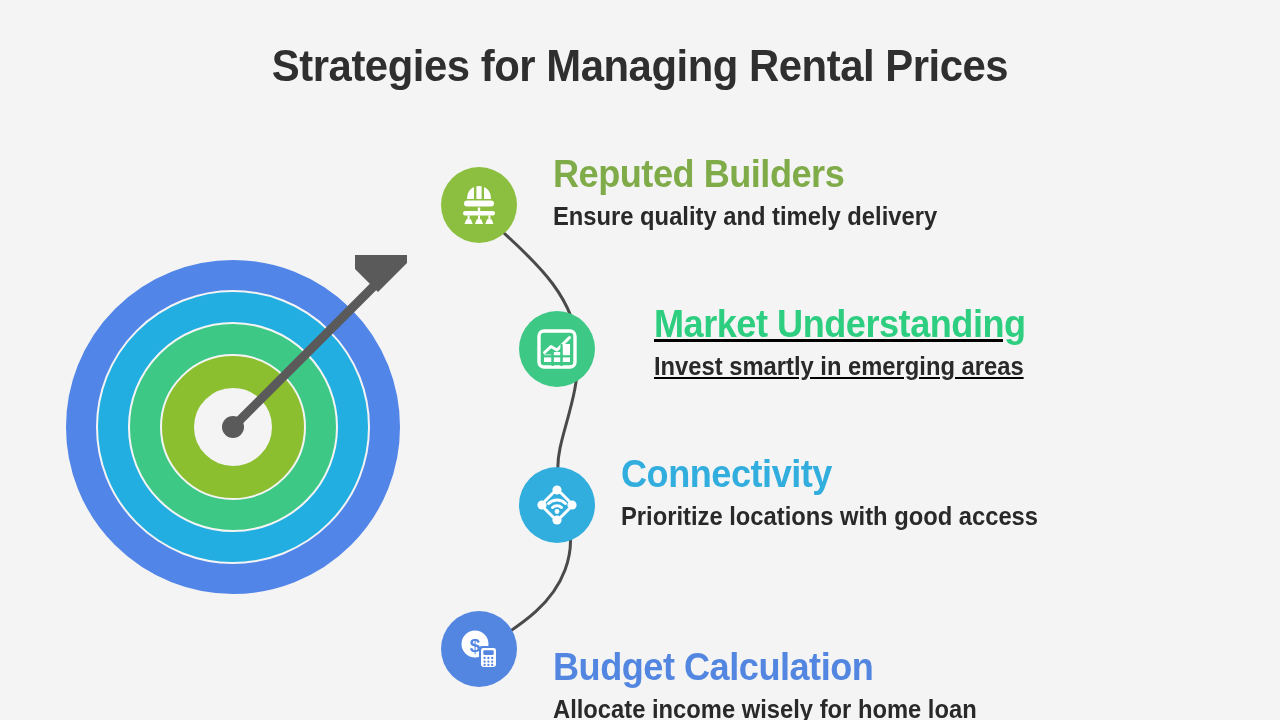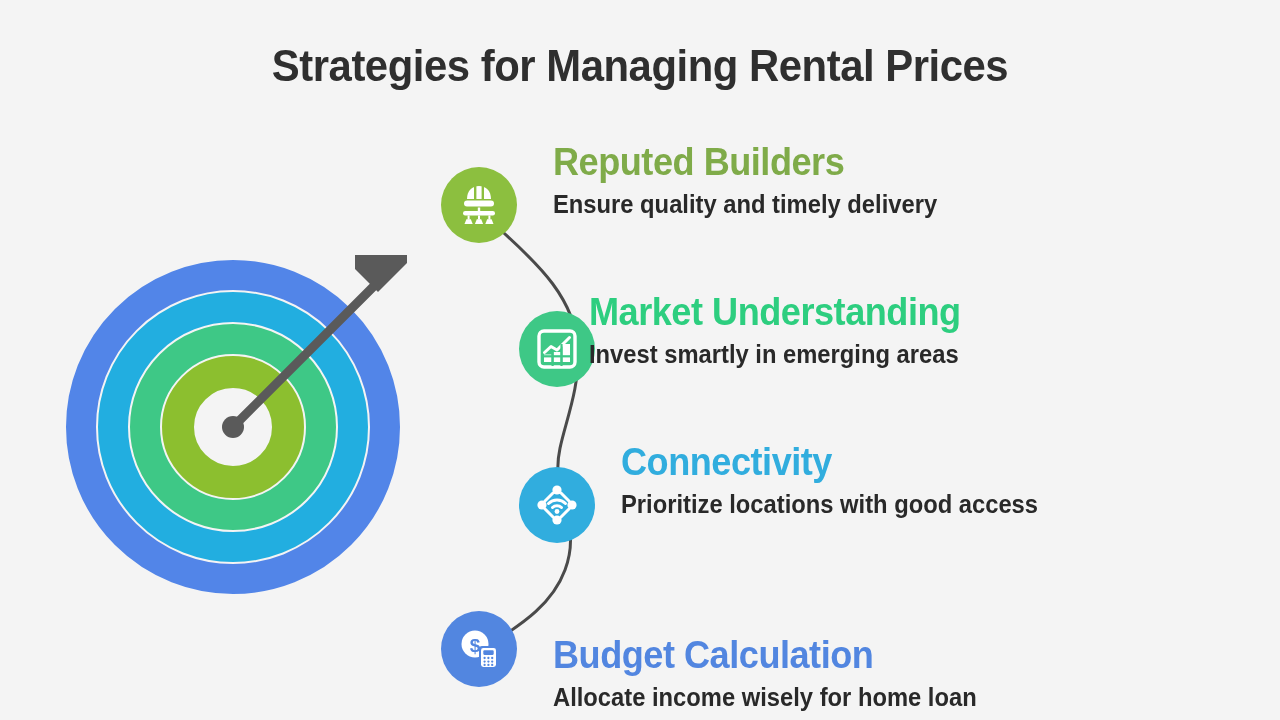--- a/index.html
+++ b/index.html
@@ -57,20 +57,21 @@
     position: absolute;
     width: 76px;
     height: 76px;
     border-radius: 50%;
     display: flex;
     align-items: center;
     justify-content: center;
   }
   .item-text {
     position: absolute;
+    margin-top: 12px;
   }
   .item-heading {
     font-family: "Liberation Sans", sans-serif;
     font-weight: bold;
     font-size: 38px;
     line-height: 44px;
     letter-spacing: -0.5px;
     white-space: nowrap;
     transform: scaleX(0.95);
     transform-origin: left center;
@@ -83,21 +84,21 @@
     color: #292929;
     white-space: nowrap;
     transform: scaleX(0.95);
     transform-origin: left center;
     margin-top: 4px;
   }
   
   #item-0 .item-icon { left: 441px; top: 167px; }
   #item-0 .item-text { left: 553px; top: 140px; }
   #item-1 .item-icon { left: 519px; top: 311px; }
-  #item-1 .item-text { left: 589px; top: 290px; }
+  #item-1 .item-text { left: 654px; top: 290px; text-decoration: underline; }
   #item-2 .item-icon { left: 519px; top: 467px; }
   #item-2 .item-text { left: 621px; top: 440px; }
   #item-3 .item-icon { left: 441px; top: 611px; }
   #item-3 .item-text { left: 553px; top: 633px; }
 </style>
 </head>
 <body>
 
 <div id="infographic">
 

